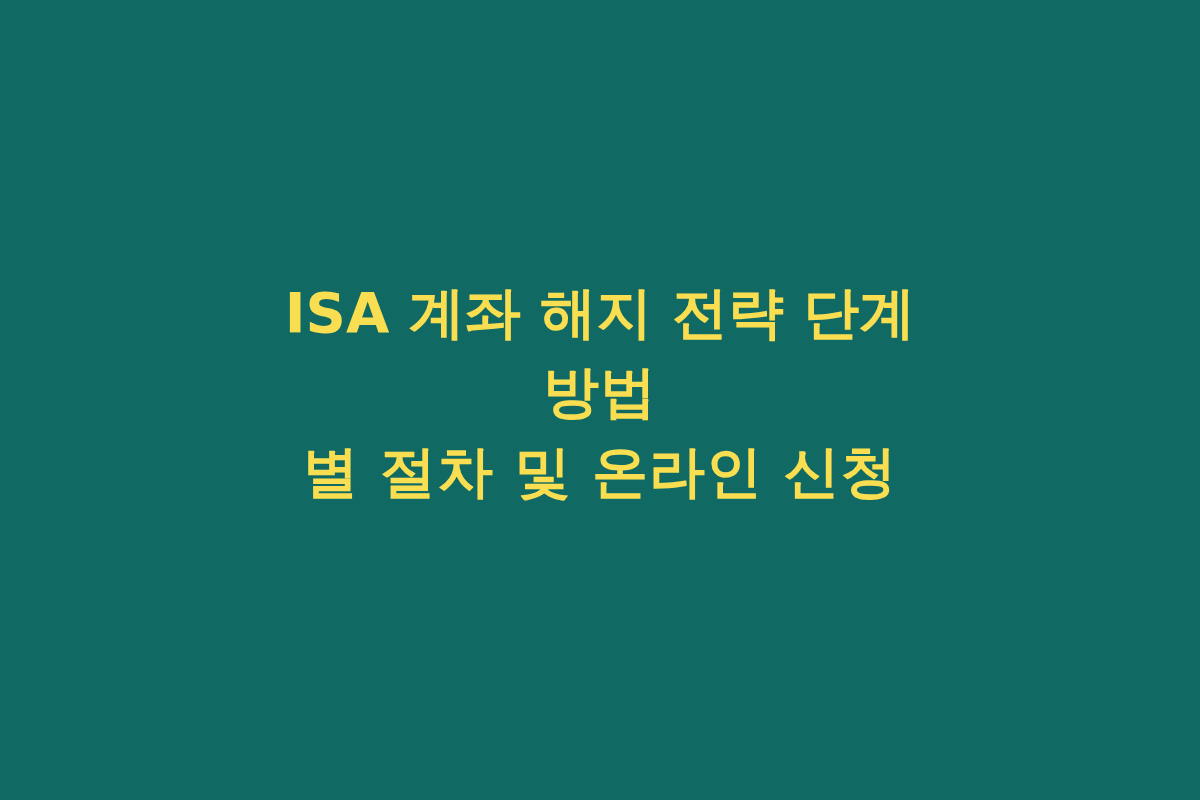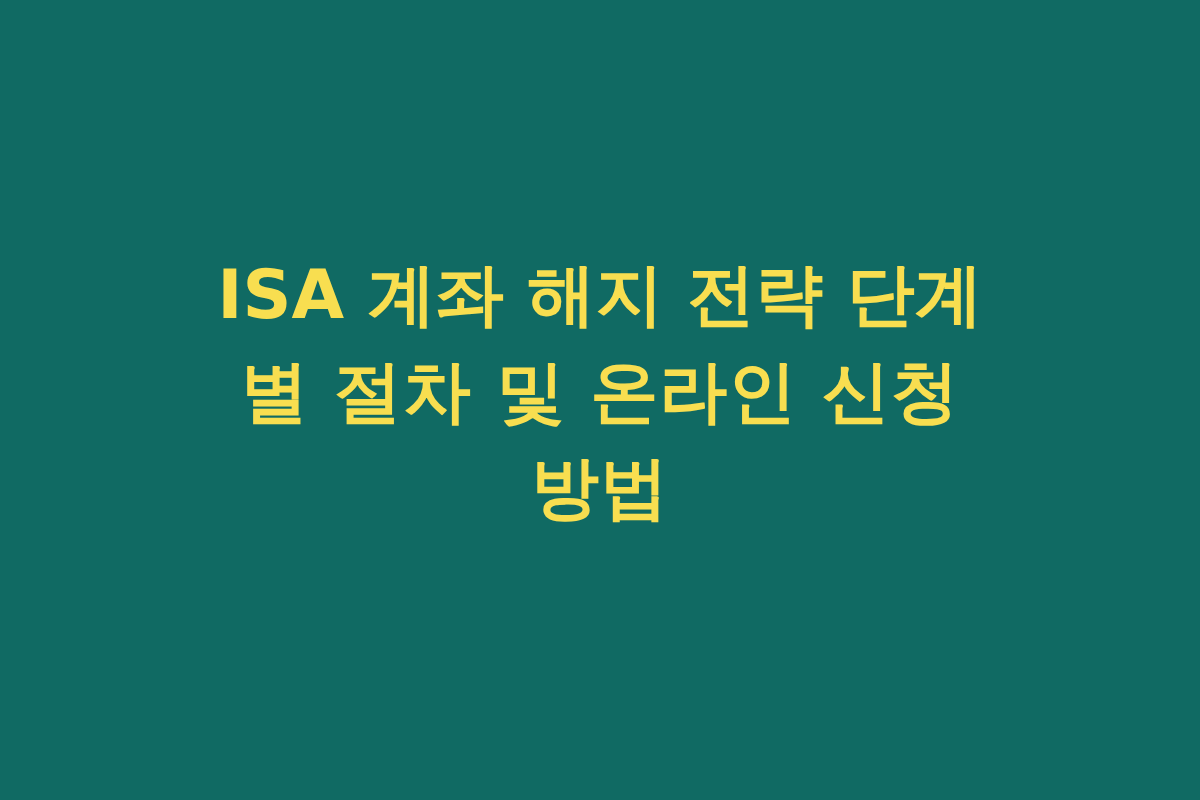--- a/index.html
+++ b/index.html
@@ -30,40 +30,40 @@
     width: 1030px;
     text-align: center;
     margin-top: -16px;
   }
 
   .title-line {
     display: block;
     color: #f8de50;
     font-family: "DejaVu Sans", "Liberation Sans", sans-serif;
     font-weight: 700;
-    font-size: 68px;
+    font-size: 56px;
     line-height: 1.42;
     letter-spacing: 0.5px;
     white-space: nowrap;
     text-rendering: optimizeLegibility;
   }
 
   
   .title-line.line-1 { letter-spacing: 0px; }
   .title-line.line-2 { letter-spacing: 1px; }
   .title-line.line-3 { letter-spacing: 1px; }
 </style>
 </head>
 <body>
 
 <div id="thumbnail-canvas" style="background-color: rgb(16, 106, 99);">
 
   <div id="title-block" style="text-align: center;">
 
     <span class="title-line line-1" style="color: rgb(248, 222, 80);">ISA 계좌 해지 전략 단계</span>
 
+    <span class="title-line line-3" style="color: rgb(248, 222, 80);">방법</span>
+
     <span class="title-line line-2" style="color: rgb(248, 222, 80);">별 절차 및 온라인 신청</span>
-
-    <span class="title-line line-3" style="color: rgb(248, 222, 80);">방법</span>
 
   </div>
 
 </div>
 
 </body></html>

